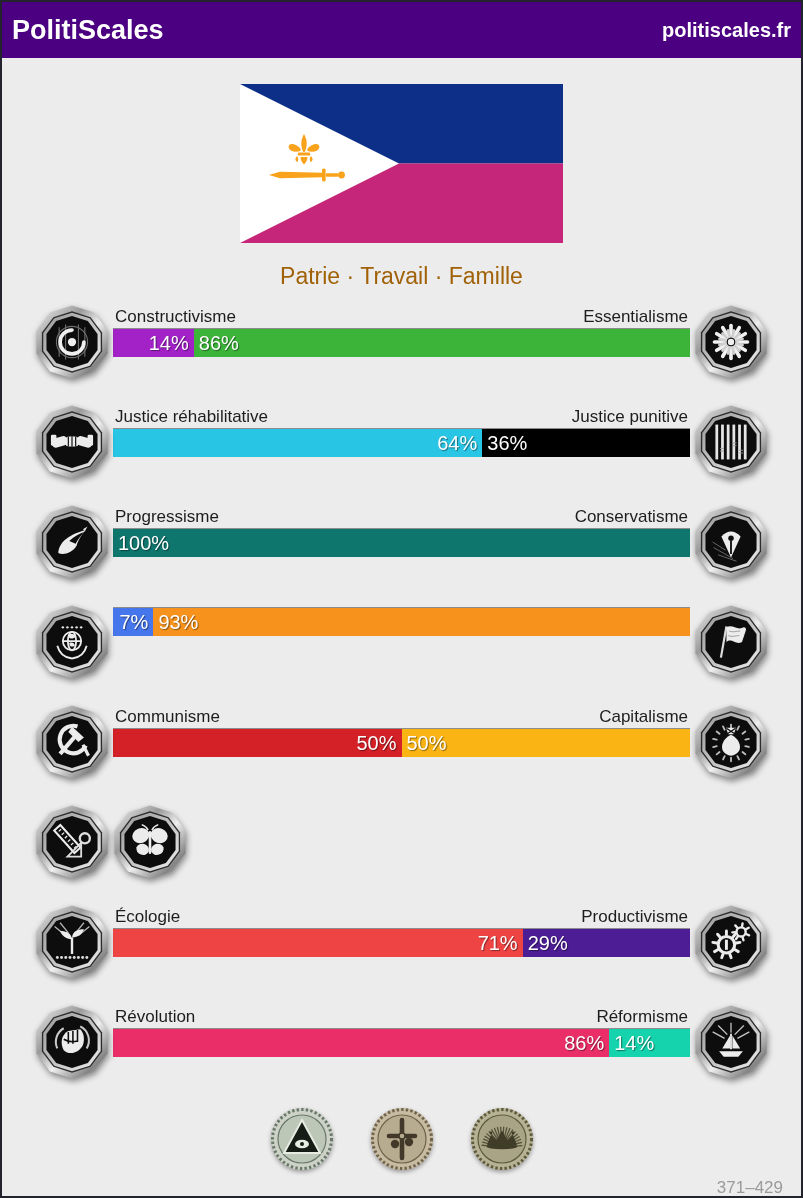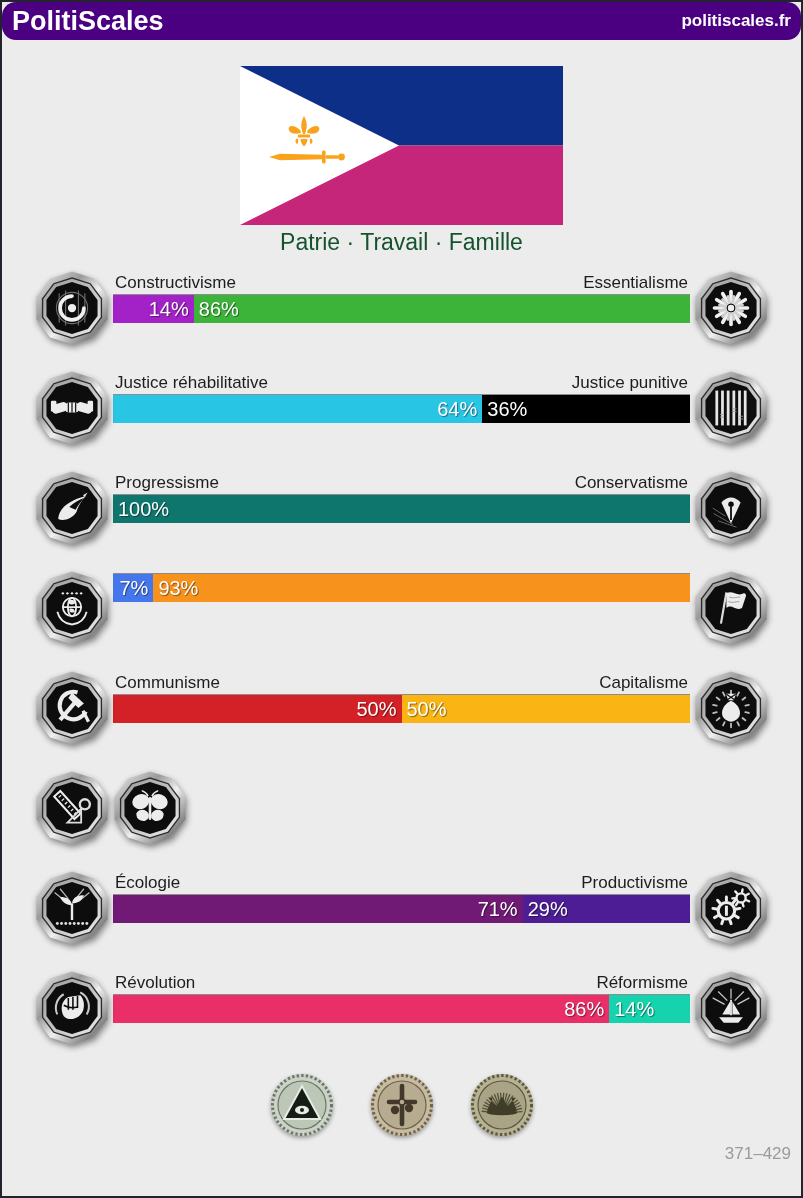--- a/index.html
+++ b/index.html
@@ -1,28 +1,28 @@
 <!DOCTYPE html>
 <html><head>
 <meta charset="utf-8">
 <style>
   * { margin:0; padding:0; box-sizing:border-box; }
   body { background:#ffffff; font-family:"Liberation Sans","DejaVu Sans",sans-serif; }
   .frame { width:803px; height:1198px; border:2px solid #23232d; overflow:hidden; background:#ececec; }
 
-  header.topbar { height:38px; display:flex; align-items:center; justify-content:space-between;
-    padding:0 10px; background:#4b0082;border-radius:14px; }
+  header.topbar { height:56px; display:flex; align-items:center; justify-content:space-between;
+    padding:0 10px; background:#4b0082; }
   .app-title { color:#fff; font-size:27px; font-weight:bold; cursor:pointer; }
-  .site-link { color:#fff; font-size:17px; font-weight:bold; cursor:pointer; }
+  .site-link { color:#fff; font-size:20px; font-weight:bold; cursor:pointer; }
 
   .flag-wrap { width:323px; height:159px; margin:26px auto 0; }
   .flag-wrap svg { display:block; width:100%; height:100%; }
 
-  .motto { margin-top:2px; height:30px; line-height:30px; text-align:center;
-    font-size:23px; color:#14532d; }
+  .motto { margin-top:18px; height:30px; line-height:30px; text-align:center;
+    font-size:23px; color:#a16207; }
 
   .axes { margin-top:15px; }
   .axis-row { height:100px; display:flex; align-items:flex-start; padding:0 31px; }
 
   .badge { position:relative; width:78px; height:76px; flex:none; margin-top:-2px;
     filter:drop-shadow(1px 3px 3px rgba(0,0,0,.45)); z-index:2;
     --deca:polygon(50% 2%,21.8% 11.2%,4.4% 35.2%,4.4% 64.8%,21.8% 88.8%,50% 98%,78.2% 88.8%,95.6% 64.8%,95.6% 35.2%,78.2% 11.2%); }
   .badge .b { position:absolute; clip-path:var(--deca); }
   .badge .r1 { inset:0; background:linear-gradient(135deg,#fbfbfb 0%,#9a9a9a 35%,#efefef 55%,#848484 80%,#d9d9d9 100%); }
   .badge .r2 { inset:6px; background:#2c2c2c; }
@@ -36,21 +36,21 @@
   .track { height:29px; display:flex; border-top:1px solid #8c8c8c; background:#e3e3e3; }
   .seg { height:28px; display:flex; align-items:center; white-space:nowrap; overflow:visible; }
   .seg-left  { justify-content:flex-end; }
   .seg-right { justify-content:flex-start; }
   .pct { font-size:20px; color:#fff; text-shadow:1px 1px 1px rgba(0,0,0,.45); padding:0 5px; }
 
   .coins { display:flex; justify-content:center; align-items:center; gap:36px; height:66px; margin-top:0; }
   .coin { width:64px; height:64px; filter:drop-shadow(0 2px 2px rgba(0,0,0,.35)); }
   .coin svg { width:64px; height:64px; display:block; }
 
-  .footnote { margin-top:6px; padding-right:10px; text-align:right;
+  .footnote { margin-top:6px; padding-right:18px; text-align:right;
     font-size:17px; color:#9b9b9b; line-height:20px; }
 </style>
 </head>
 <body>
 
 <div class="frame" style="background: rgb(236, 236, 236); border-color: rgb(35, 35, 45);">
   <header class="topbar" style="background: rgb(75, 0, 130);">
     <span class="app-title">PolitiScales</span>
     <span class="site-link">politiscales.fr</span>
   </header>
@@ -403,21 +403,21 @@
               <circle cx="40.199999999999996" cy="41" r="1.6" fill="#dcdcdc"></circle>
             </svg>
           </div>
     </div>
     <div class="axis-center">
       <div class="labels">
         <span class="label-left">Écologie</span>
         <span class="label-right">Productivisme</span>
       </div>
       <div class="track">
-        <div class="seg seg-left" style="width: 71%; background: #701a75;">
+        <div class="seg seg-left" style="width: 71%; background: #ef4444;">
               <span class="pct pct-left">71%</span>
             </div>
         <div class="seg seg-right" style="width: 29%; background: #4c1d95;">
               <span class="pct pct-right">29%</span>
             </div>
       </div>
     </div>
     <div class="badge badge-right">
       <div class="b r1"></div>
           <div class="b r2"></div>

